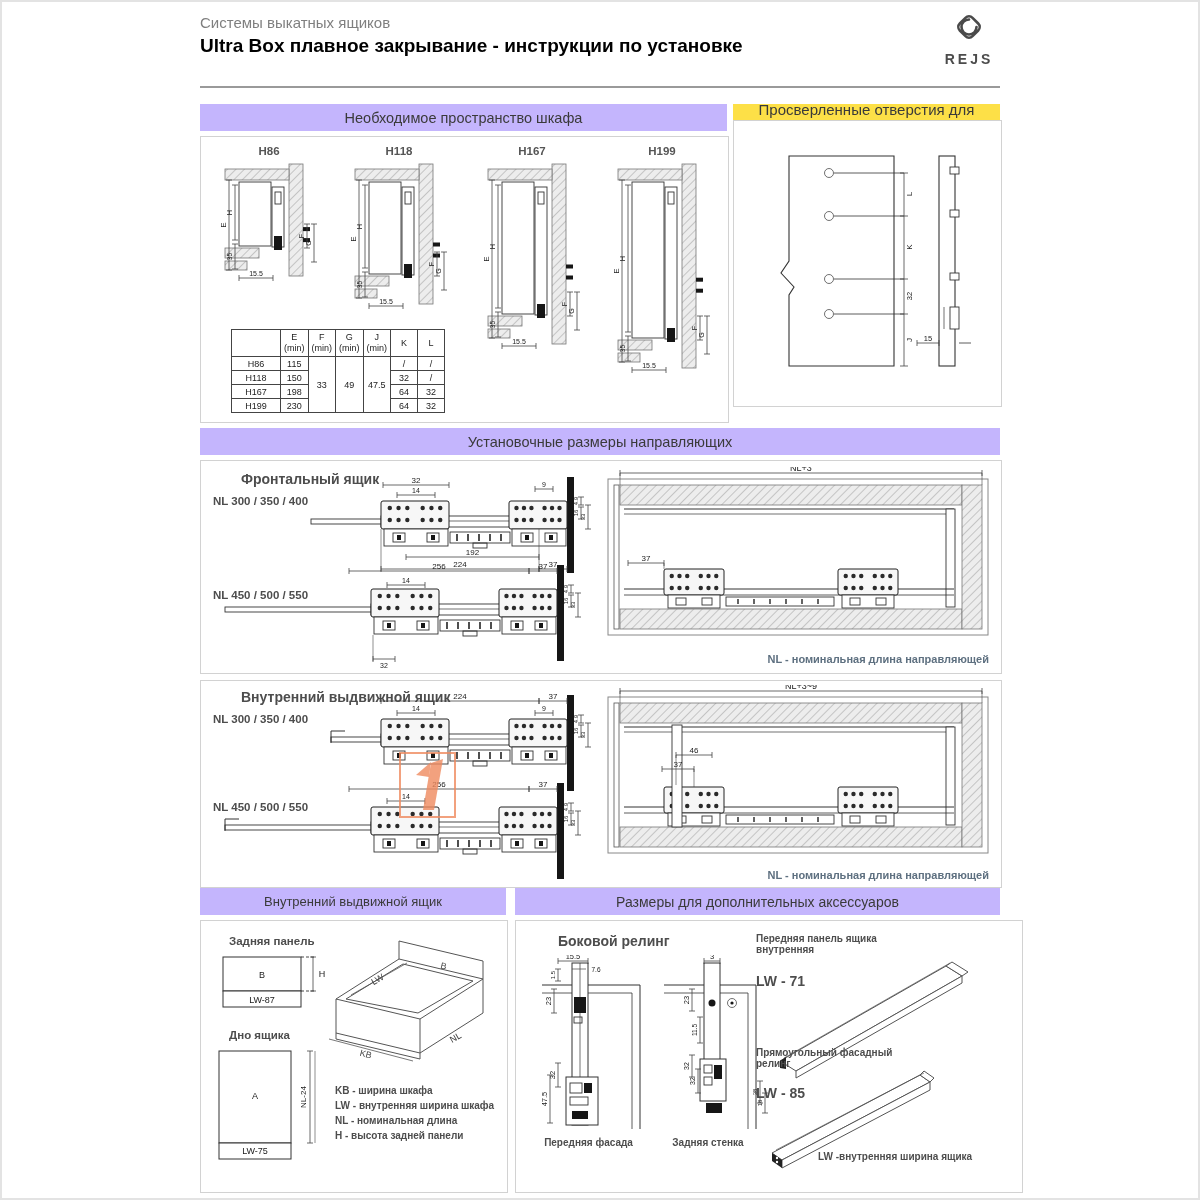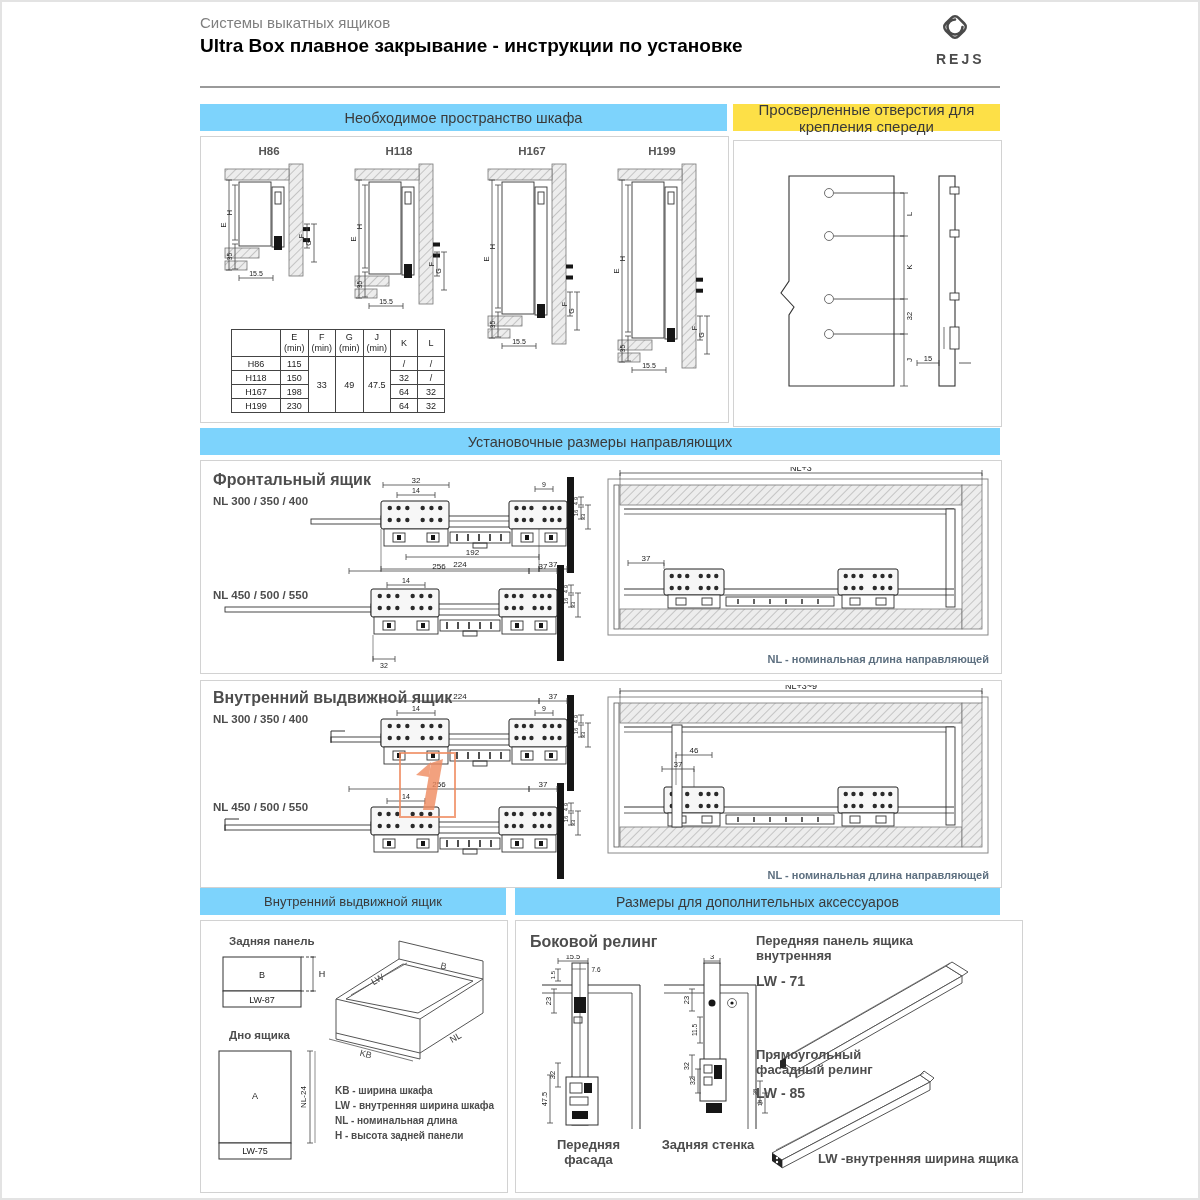--- a/index.html
+++ b/index.html
@@ -1,44 +1,44 @@
 <!DOCTYPE html>
 <html><head>
 <meta charset="utf-8">
 <style>
   html,body{margin:0;padding:0;background:#fff;}
   #page{position:relative;width:1200px;height:1200px;background:#fff;
         font-family:"Liberation Sans",sans-serif;box-shadow:inset 0 0 0 2px #e3e3e3;overflow:hidden;}
   .abs{position:absolute;}
   .hdr-cat{left:200px;top:14px;font-size:15px;color:#7f7f7f;}
   .hdr-title{left:200px;top:35px;font-size:19px;font-weight:bold;color:#000000;}
-  .logo{left:936px;top:8px;width:66px;}
+  .logo{left:936px;top:8px;width:66px;text-align:center;}
   .logo-text{font-size:14px;letter-spacing:3px;color:#4c4c4c;font-weight:bold;margin-top:1px;}
   .divider{left:200px;top:86px;width:800px;height:2px;background:#9a9a9a;}
-  .bar{display:flex;align-items:center;justify-content:center;background:#7dd3fc;color:#3a3a3a;text-align:center;}
+  .bar{display:flex;align-items:center;justify-content:center;background:#c4b5fd;color:#3a3a3a;text-align:center;}
   .bar-space{left:200px;top:104px;width:527px;height:27px;font-size:14.5px;}
   .bar-holes{left:733px;top:104px;width:267px;height:27px;font-size:15px;background:#fde047;}
   .bar-rails{left:200px;top:428px;width:800px;height:27px;font-size:14.5px;}
   .bar-inner{left:200px;top:888px;width:306px;height:27px;font-size:13px;}
   .bar-acc{left:515px;top:888px;width:485px;height:27px;font-size:14px;}
   .panel{background:#fff;border:1px solid #d2d2d2;}
   .p-space{left:200px;top:136px;width:527px;height:285px;}
-  .p-holes{left:733px;top:140px;width:267px;height:285px;}
+  .p-holes{left:733px;top:120px;width:267px;height:285px;}
   .p-rails{left:200px;top:460px;width:800px;height:212px;}
   .p-irails{left:200px;top:680px;width:800px;height:206px;}
   .p-ibox{left:200px;top:920px;width:306px;height:271px;}
   .p-acc{left:515px;top:920px;width:485px;height:271px;padding-left:21px;}
   .cs{position:absolute;width:100px;text-align:center;}
   .cs-label{font-weight:bold;font-size:11.5px;color:#555;margin-bottom:3px;}
   table.spec{position:absolute;left:30px;top:192px;border-collapse:collapse;font-size:9px;color:#222;}
   table.spec td{border:1px solid #444;text-align:center;padding:0 3px;height:13px;min-width:20px;}
   table.spec tr.th td{height:26px;line-height:11px;}
   table.spec td.nm{min-width:42px;}
   .blbl{font-weight:bold;color:#4d4d4d;}
-  .f12{font-size:16px;} .f115{font-size:11.5px;} .f105{font-size:13px;} .f14{font-size:14px;}
+  .f12{font-size:14px;margin-left:28px;} .f115{font-size:11.5px;} .f105{font-size:10px;} .f14{font-size:14px;}
   .nlnote{color:#5e7080;font-weight:bold;font-size:11px;padding-left:8px;}
   .wm-text{left:460px;top:746px;font-size:66px;font-weight:bold;color:#8f8f8f;opacity:.5;
            letter-spacing:2px;font-family:"DejaVu Sans","Liberation Sans",sans-serif;z-index:50;}
   .wm-logo{left:398px;top:750px;z-index:50;opacity:.8;}
   .cap{font-weight:bold;color:#4d4d4d;}
   svg text{font-family:"Liberation Sans",sans-serif;}
 </style>
 </head>
 <body>
 

